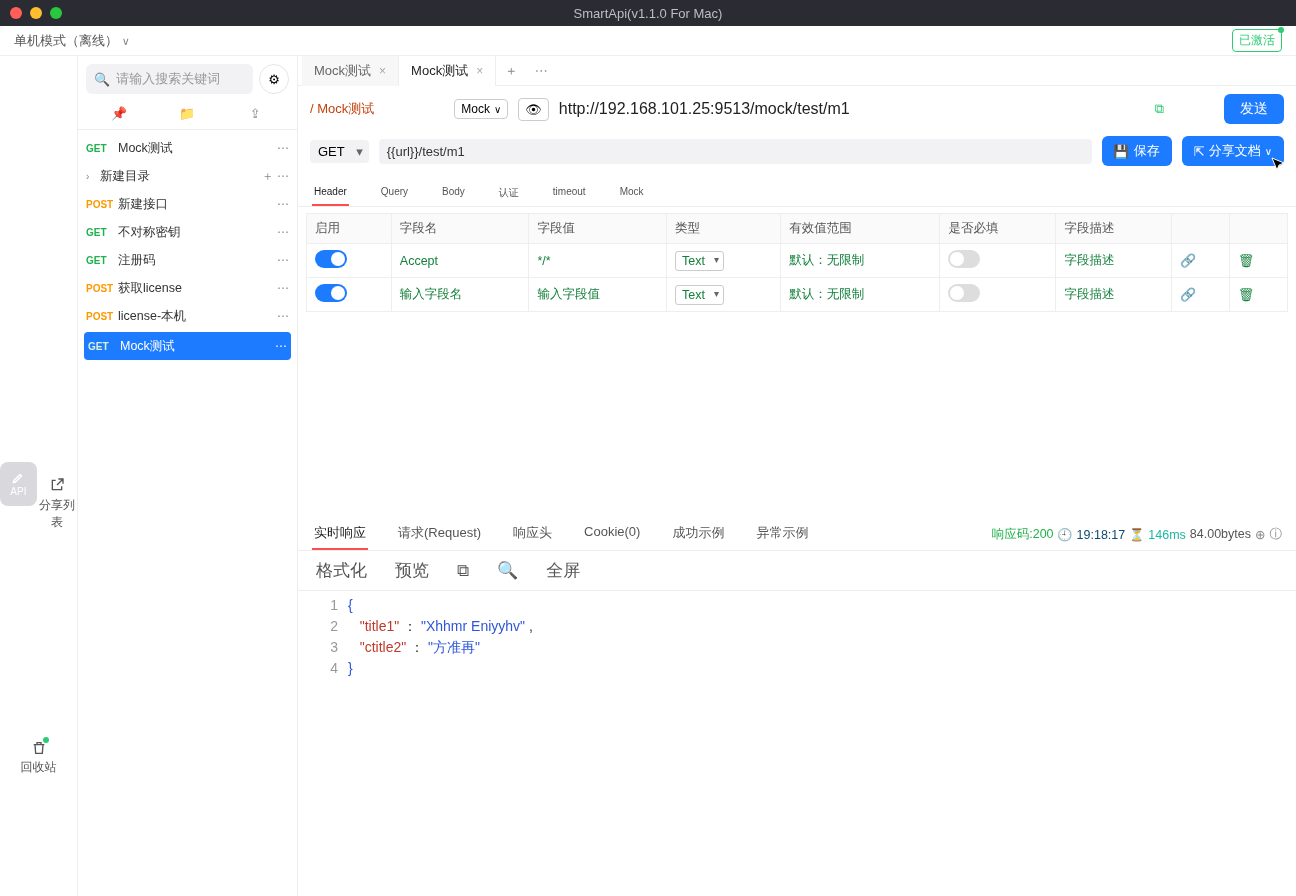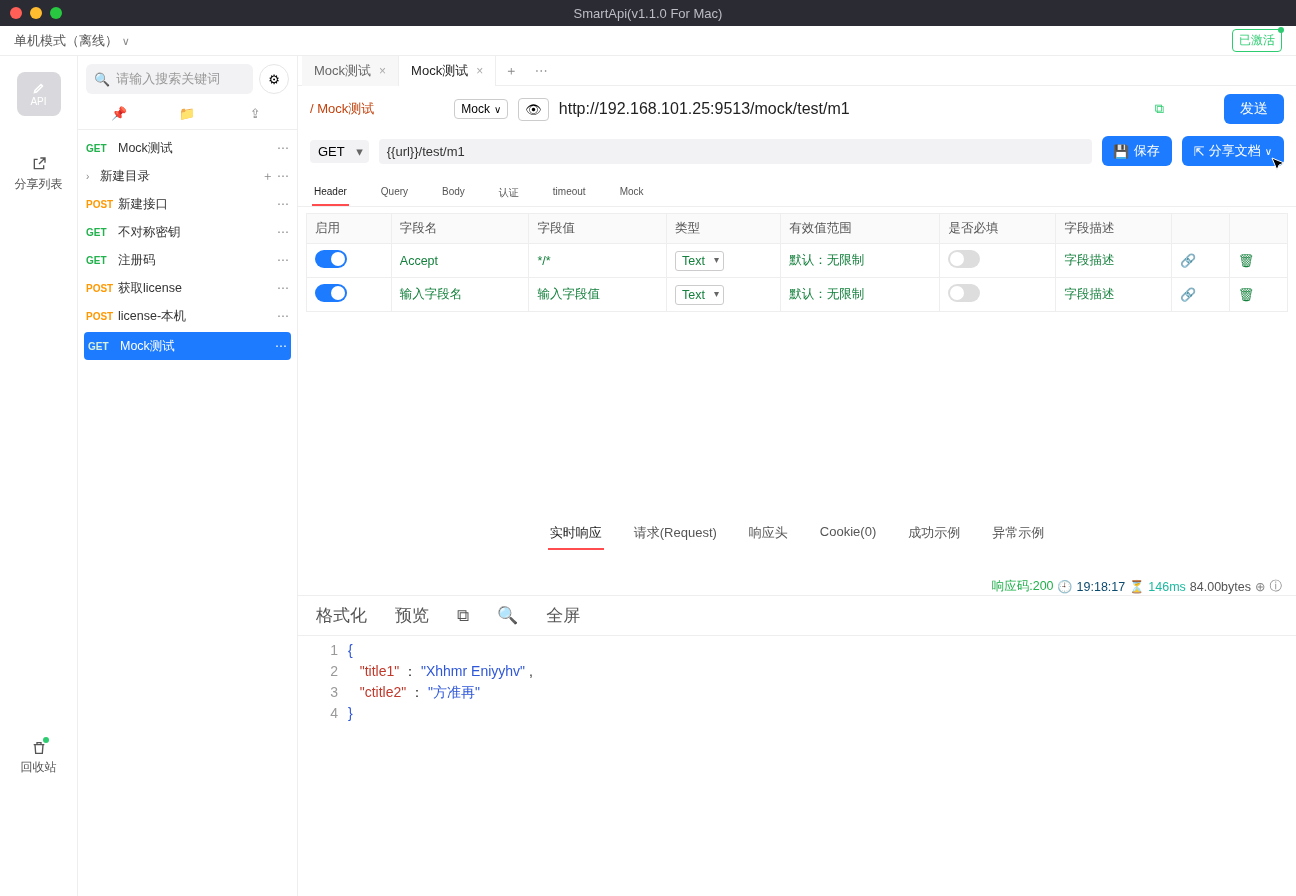--- a/index.html
+++ b/index.html
@@ -13,21 +13,21 @@
 .traffic .g { background: #28c840; }
 .titlebar-title { position: absolute; left: 50%; transform: translateX(-50%); color: #bdbdc6; font-size: 13px; font-weight: 500; }
 
 .modebar { height: 30px; display: flex; align-items: center; justify-content: space-between; padding: 0 14px; border-bottom: 1px solid #eee; }
 .mode-label { color: #555; font-size: 13px; }
 .badge-active { border: 1px solid #2ecc71; color: #2ecc71; padding: 2px 6px; border-radius: 4px; font-size: 12px; position: relative; }
 .dot-green { position: absolute; top: -3px; right: -3px; width: 6px; height: 6px; background: #2ecc71; border-radius: 50%; }
 
 .content { display: flex; height: 840px; }
 
-.left-rail { width: 78px; border-right: 1px solid #eee; display: flex; flex-direction: column; align-items: center; padding-top: 16px; position: relative; }
+.left-rail { width: 78px; border-right: 1px solid #eee; display: flex; flex-direction: row; align-items: center; padding-top: 16px; position: relative; }
 .api-chip { width: 44px; height: 44px; background: #d9d9dd; border-radius: 8px; display: flex; flex-direction: column; align-items: center; justify-content: center; color: #fff; font-size: 10px; gap: 2px; }
 .share-btn { margin-top: 40px; text-align: center; color: #555; font-size: 12px; }
 .share-btn svg { display: block; margin: 0 auto 4px; }
 .trash { position: absolute; bottom: 120px; left: 50%; transform: translateX(-50%); text-align: center; color: #555; font-size: 12px; }
 .trash .dot { position: absolute; top: -3px; right: 8px; width:6px;height:6px;background:#2ecc71;border-radius:50%; }
 
 .sidebar { width: 220px; border-right: 1px solid #eee; display: flex; flex-direction: column; }
 .search-row { display: flex; align-items: center; padding: 8px; gap: 6px; }
 .search-box { flex: 1; background: #f2f2f4; border-radius: 6px; display: flex; align-items: center; height: 30px; padding: 0 8px; color: #999; gap: 6px; }
 .gear-btn { width: 30px; height: 30px; border-radius: 50%; display: flex; align-items: center; justify-content: center; border: 1px solid #e6e6e6; background:#fff; }
@@ -79,21 +79,21 @@
 .toggle { width:32px; height:18px; background:#1d7bff; border-radius:9px; position:relative; display:inline-block; }
 .toggle:after { content:""; width:14px; height:14px; background:#fff; border-radius:50%; position:absolute; right:2px; top:2px; }
 .toggle.off { background:#ddd; }
 .toggle.off:after { right:auto; left:2px; }
 .type-select { border:1px solid #ccc; border-radius:3px; padding:2px 18px 2px 6px; position:relative; display:inline-block; }
 .type-select:after { content:"▾"; position:absolute; right:4px; color:#666; font-size:10px; }
 .ph { color:#aaa; }
 .cell-icons { color:#888; font-size: 13px; }
 
 .response-area { margin-top: 200px; }
-.resp-tabs { display:flex; align-items:center; gap:28px; padding: 6px 14px 0; border-bottom:1px solid #eee; font-size:13px; color:#555;flex-direction:column; }
+.resp-tabs { display:flex; align-items:center; gap:28px; padding: 6px 14px 0; border-bottom:1px solid #eee; font-size:13px; color:#555; }
 .resp-tab { padding: 6px 2px; }
 .resp-tab.active { color:#222; border-bottom:2px solid #ff4d4f; }
 .resp-meta { margin-left:auto; display:flex; align-items:center; gap:4px; font-size:12.5px; }
 .code-ok { color:#22b14c; }
 .time-clock { color:#0c4a6e; }
 .time-dur { color:#1db9a0; }
 .resp-tools { display:flex; gap:20px; padding:6px 14px; border-bottom:1px solid #eee; font-size:17px; color:#555; align-items:center; }
 .resp-tools span { padding:2px 4px; }
 .code-view { display:flex; font-family: Menlo, Consolas, monospace; font-size:14px; }
 .gutter { width:50px; text-align:right; padding: 4px 10px 4px 0; color:#999; background:#fff; }

